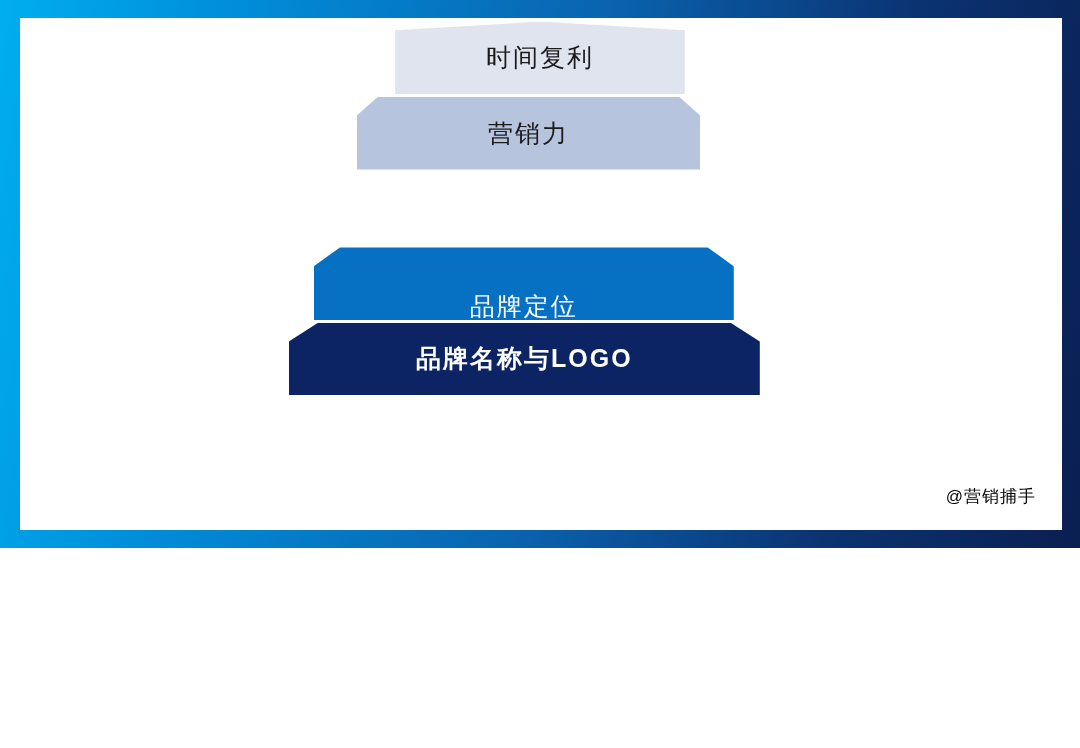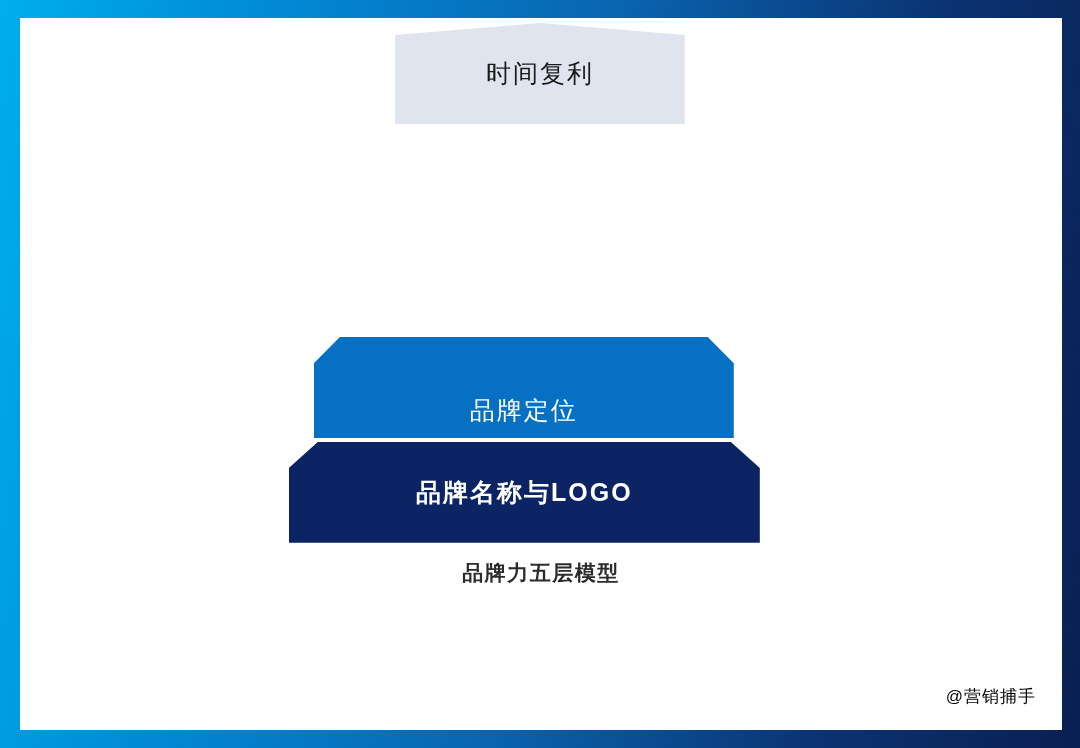--- a/index.html
+++ b/index.html
@@ -7,21 +7,21 @@
   body{
     width:1080px;height:748px;
     font-family:"Liberation Sans","DejaVu Sans",sans-serif;
     background:#ffffff;
     overflow:hidden;
   }
 
   
   #slide{
     position:relative;
-    width:1080px;height:748px;
+    width:1080px;height:548px;
     box-sizing:border-box;
     background:linear-gradient(100deg,#00AEEF 0%,#0090DC 18%,#0A63AF 52%,#0B3372 78%,#0A1F52 100%);
     padding:18px 18px 18px 20px;
   }
   #canvas{
     position:relative;
     width:100%;height:100%;
     background:#ffffff;
     box-sizing:border-box;
     overflow:hidden;
@@ -83,32 +83,35 @@
 <div id="slide" style="background: linear-gradient(100deg, rgb(0, 174, 239) 0%, rgb(0, 144, 220) 18%, rgb(10, 99, 175) 52%, rgb(11, 51, 114) 78%, rgb(10, 31, 82) 100%);">
   <div id="canvas" style="background: rgb(255, 255, 255);">
 
     <div id="pyramid">
 
       <div class="layer" style="left:36.0%;top:0.7%;width:27.8%;height:14.2%;">
         <div class="fill peak" style="background: rgb(223, 228, 239);"></div>
         <span class="label" style="font-size:25px;color:#1a1a1a;">时间复利</span>
       </div>
 
+      <div class="layer" style="left:32.3%;top:15.4%;width:33.0%;height:14.2%;">
+        <div class="fill cham" style="background: rgb(183, 196, 222);"></div>
+        <span class="label" style="font-size:25px;color:#1a1a1a;">营销力</span>
+      </div>
 
 
       <div class="layer" style="left:28.2%;top:44.8%;width:40.3%;height:14.2%;">
         <div class="fill cham" style="background: rgb(6, 112, 194);"></div>
         <span class="label" style="font-size:25px;color:#ffffff;margin-top:46px;">品牌定位</span>
       </div>
 
       <div class="layer" style="left:25.8%;top:59.5%;width:45.2%;height:14.2%;">
         <div class="fill cham" style="background: rgb(12, 36, 99);"></div>
         <span class="label" style="font-size:25px;color:#ffffff;font-weight:bold;">品牌名称与LOGO</span>
       </div>
 
     </div>
 
-    <div id="caption" style="top:76.0%;">品牌力五层模型</div>
 
     <div id="watermark" style="right:26px;bottom:22px;">@营销捕手</div>
 
   </div>
 </div>
 
 </body></html>

